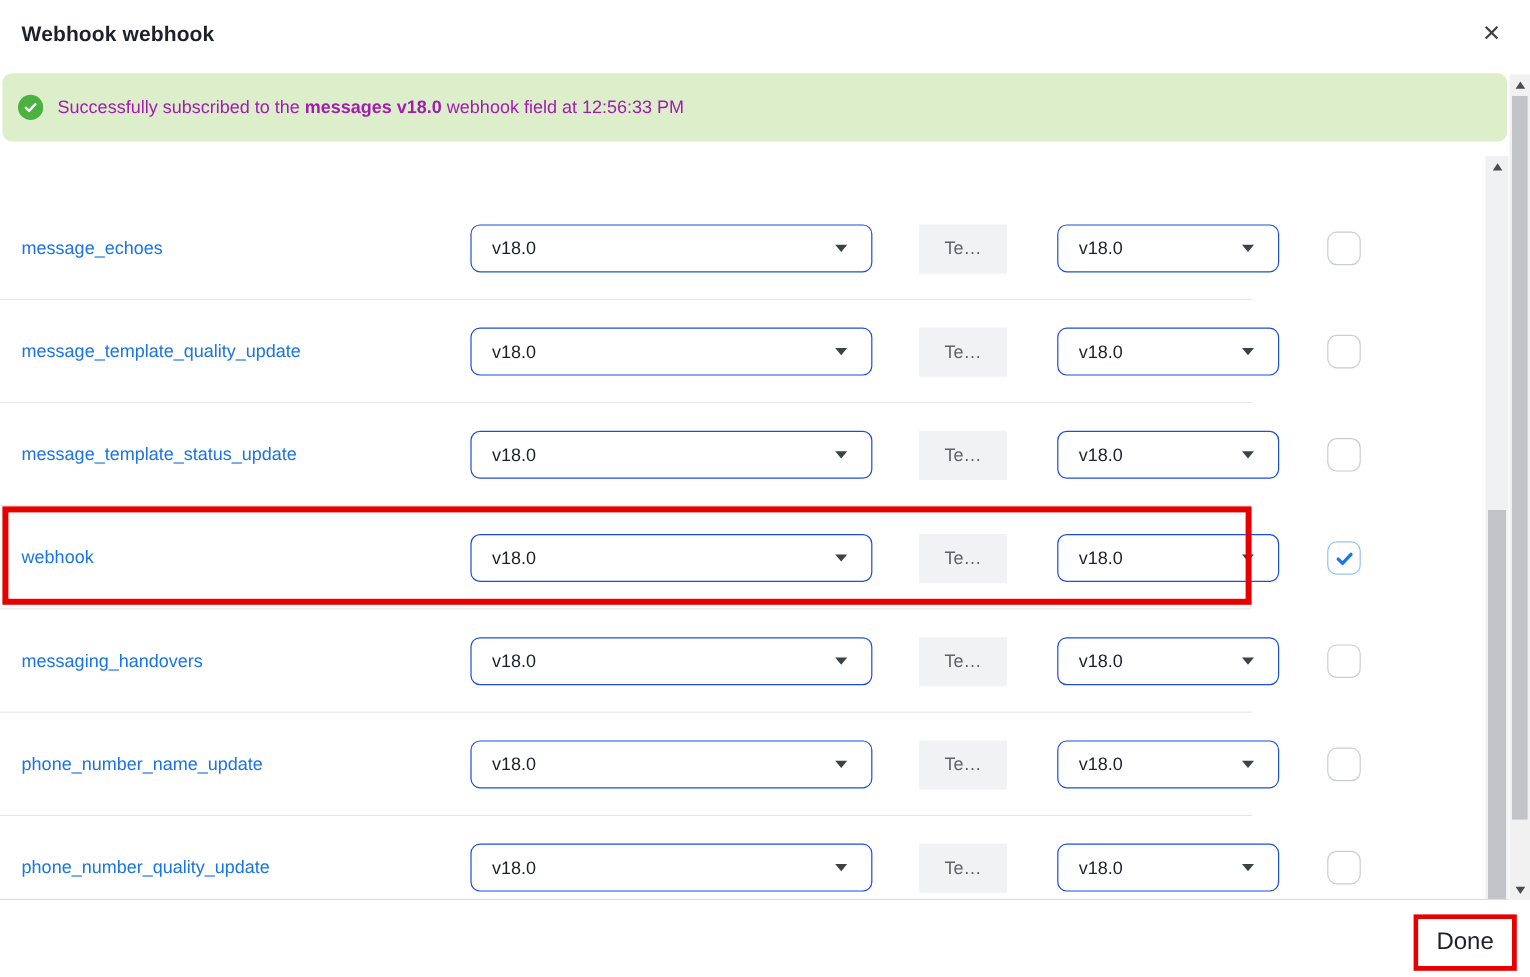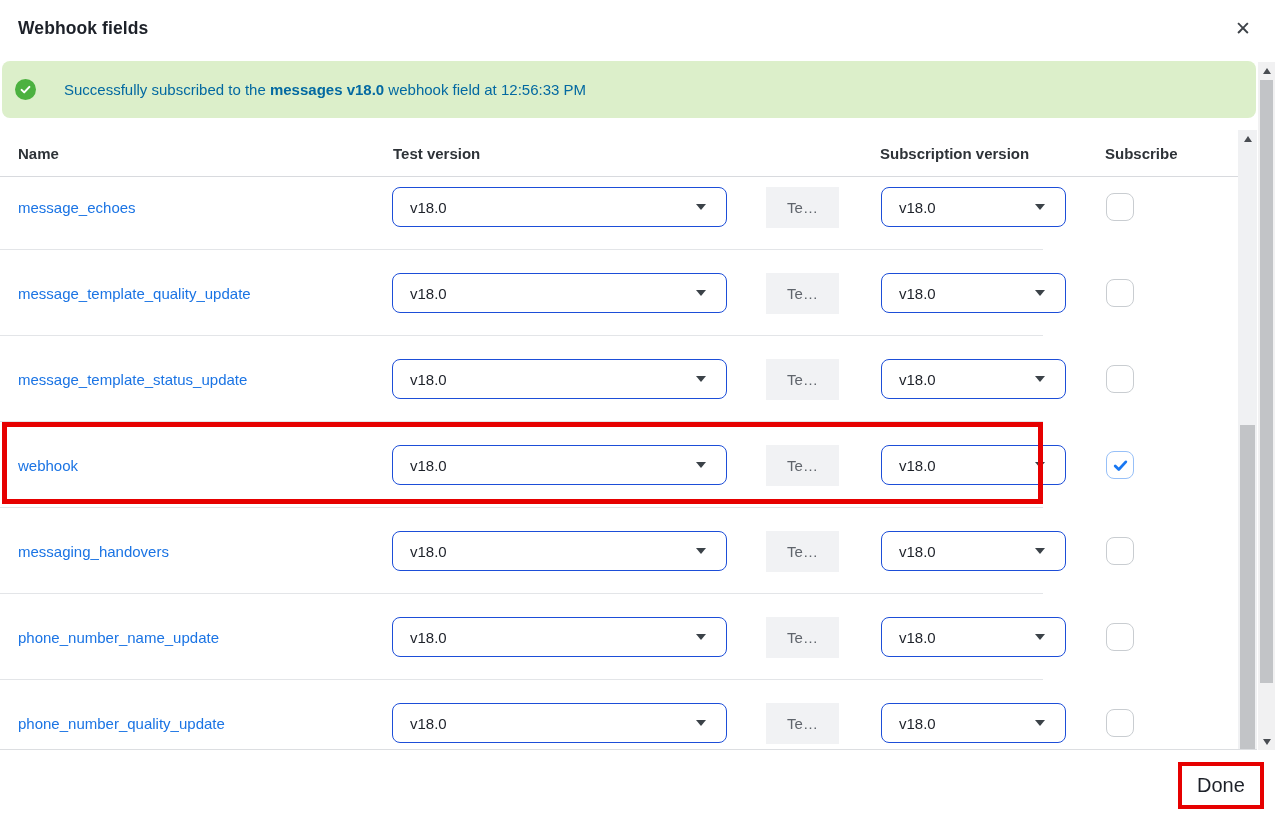--- a/index.html
+++ b/index.html
@@ -36,21 +36,21 @@
     background:var(--banner_bg);border-radius:8px;
     display:flex;align-items:center;
   }
   .success-circle{
     width:21px;height:21px;border-radius:50%;
     background:var(--success_green);
     margin-left:13px;flex:none;
     display:flex;align-items:center;justify-content:center;
   }
   .success-circle svg{display:block;}
-  .banner-text{margin-left:28px;font-size:15px;color:#0369a1;}
+  .banner-text{margin-left:12px;font-size:15px;color:#a21caf;}
   .banner-text b{font-weight:700;}
 
   
   .thead{
     position:absolute;left:0;top:130px;width:1238px;height:47px;
     border-bottom:1px solid #d8dade;background:#fff;
   }
   .th{
     position:absolute;top:0;height:47px;line-height:47px;
     font-size:15px;font-weight:700;color:#2e3338;
@@ -133,38 +133,32 @@
     display:block;background:#fff;border:none;cursor:pointer;
     font-family:inherit;font-size:20px;color:#1d2129;
     padding:8px 15px;
   }
 </style>
 </head>
 <body>
 
 <div class="canvas">
 
-  <div class="dlg-title">Webhook fields</div>
+  <div class="dlg-title">Webhook webhook</div>
   <div class="close-btn">✕</div>
 
   <div class="banner">
     <div class="success-circle">
       <svg width="13" height="13" viewBox="0 0 14 14">
           <path d="M2.8 7.4 L5.6 10.1 L11.2 4.2" stroke="#fff" stroke-width="2.2" fill="none" stroke-linecap="round" stroke-linejoin="round"></path>
         </svg>
     </div>
     <div class="banner-text"><span>Successfully subscribed to the </span><b>messages v18.0</b><span> webhook field at 12:56:33 PM</span></div>
   </div>
 
-  <div class="thead">
-    <span class="th th-name">Name</span>
-    <span class="th th-test">Test version</span>
-    <span class="th th-sub">Subscription version</span>
-    <span class="th th-subscribe">Subscribe</span>
-  </div>
 
   <div class="rows-viewport">
     <div class="rows-inner" id="rows">
     <div class="row">
       <a class="field-link">message_echoes</a>
       <div class="dd dd-test">
         <span class="dd-value">v18.0</span>
         <span class="caret"></span>
       </div>
       <button class="te-btn">Te…</button>

